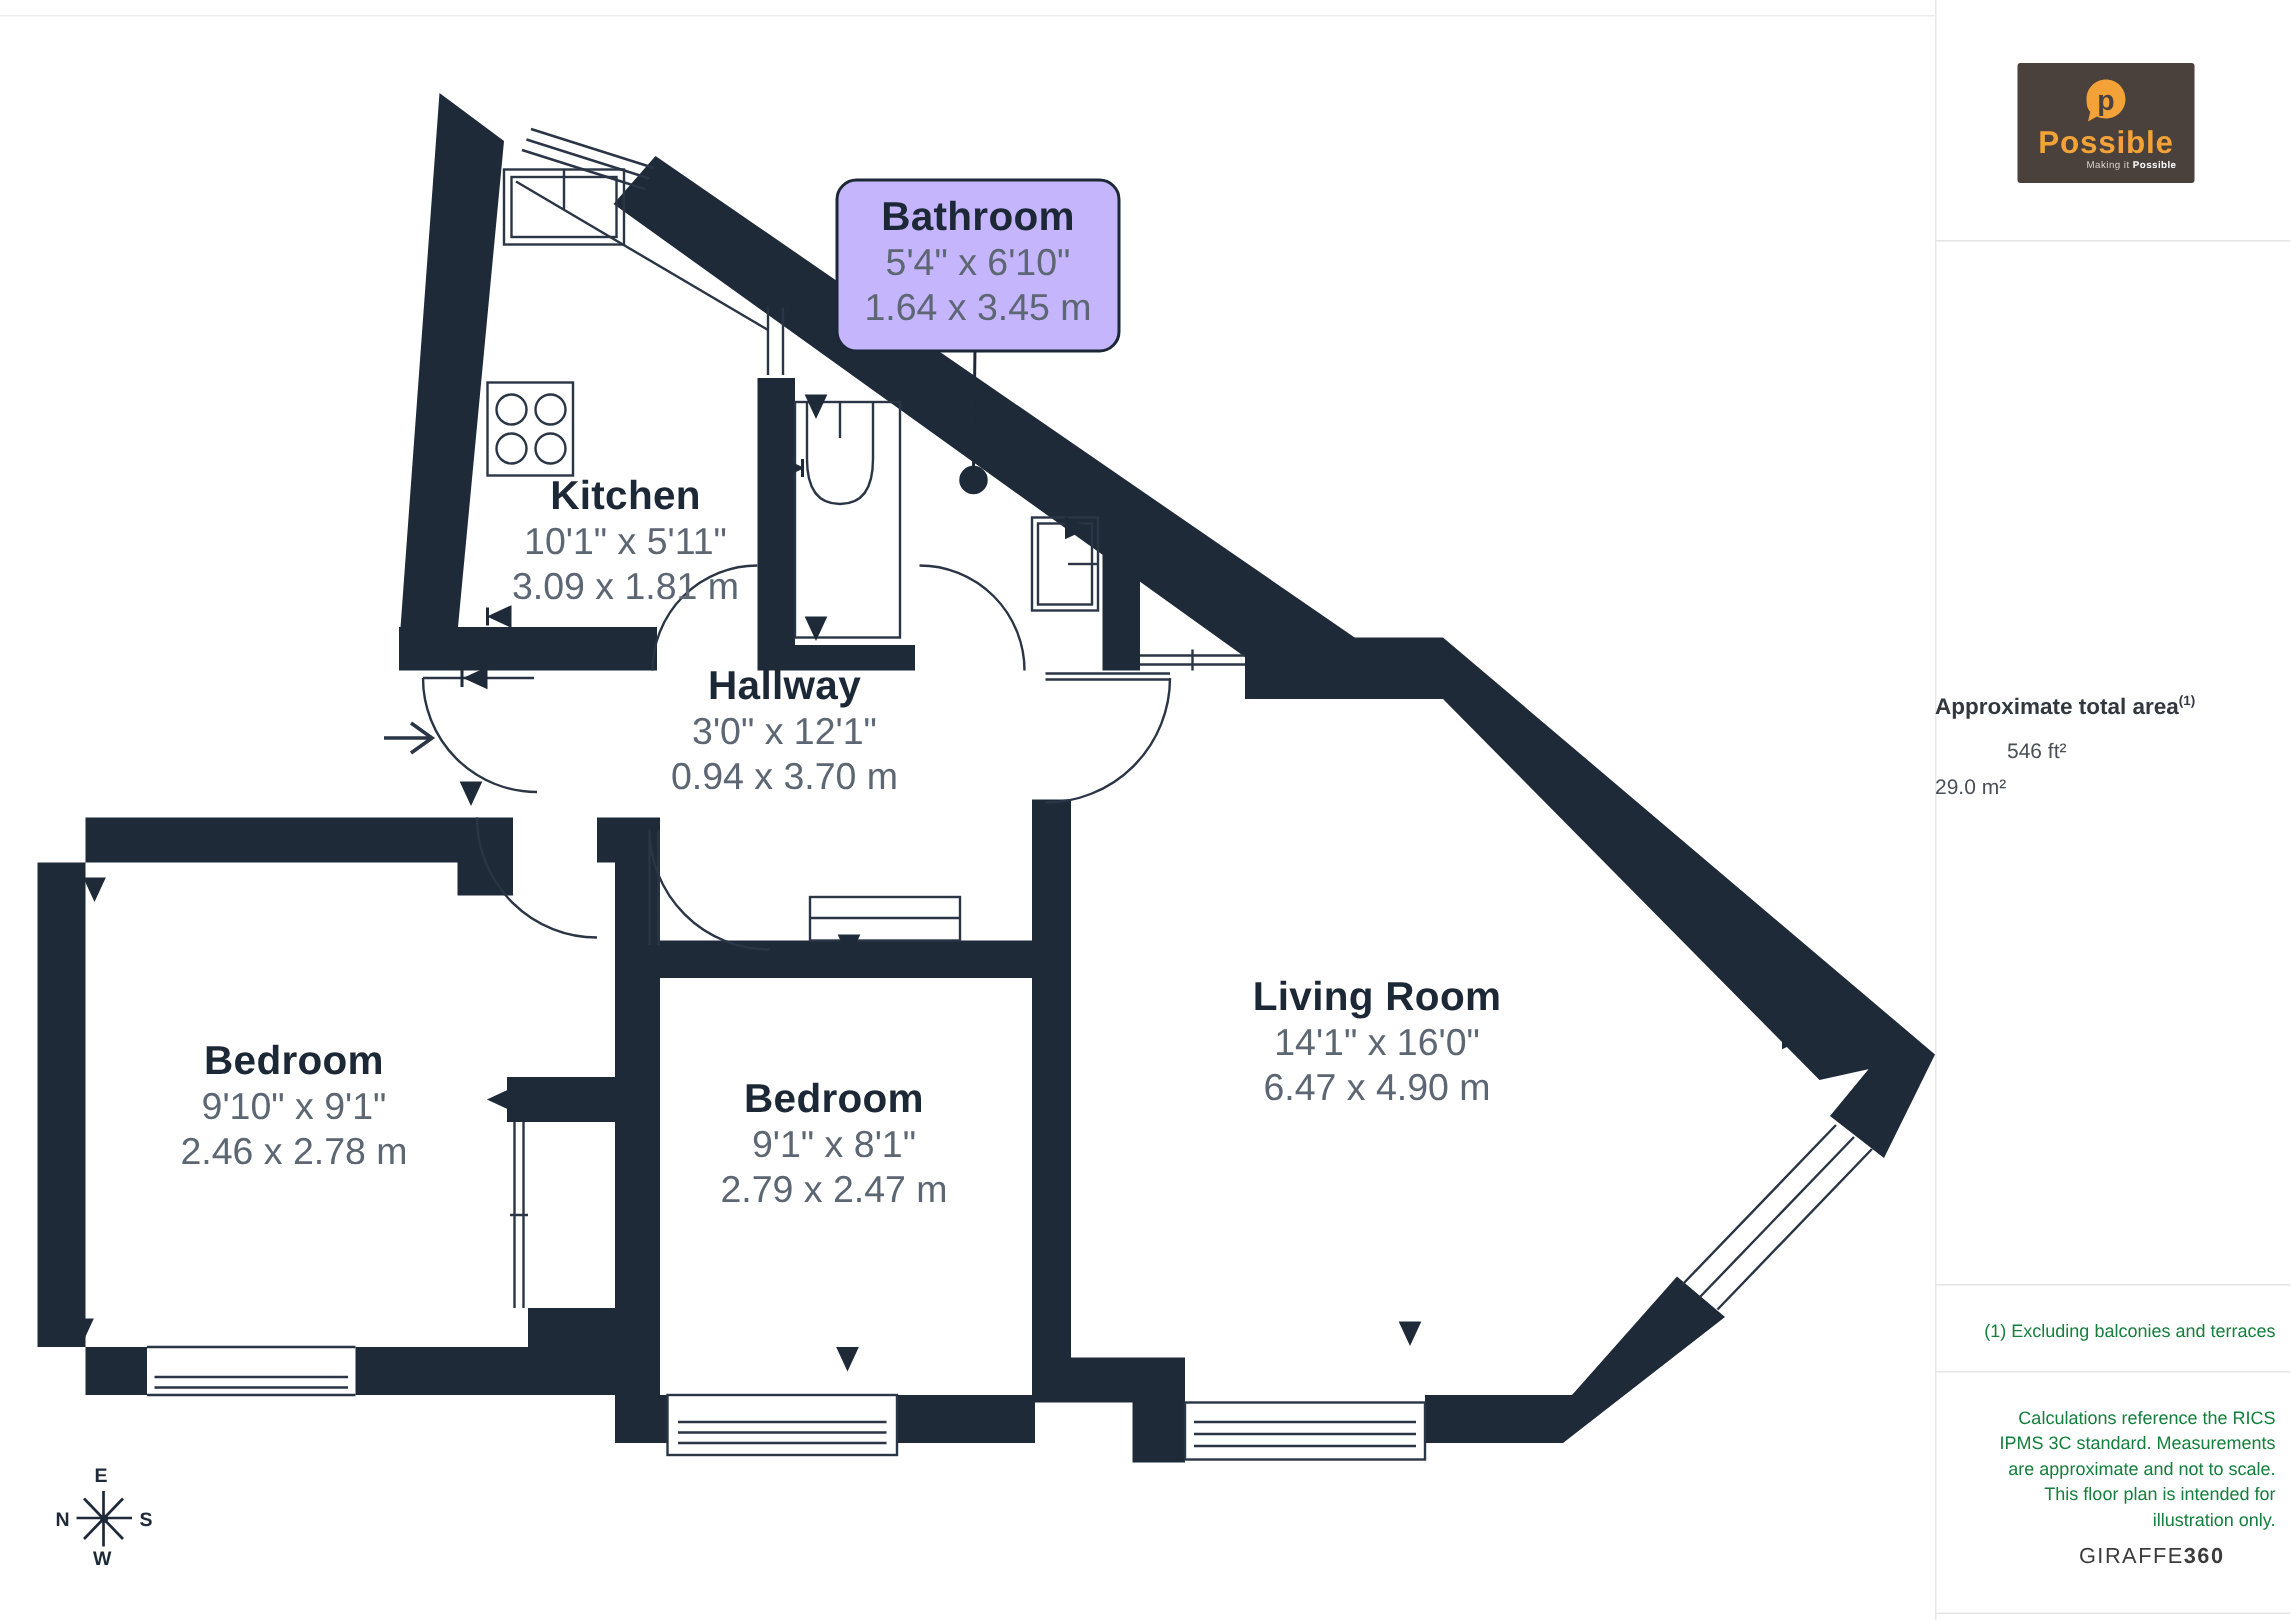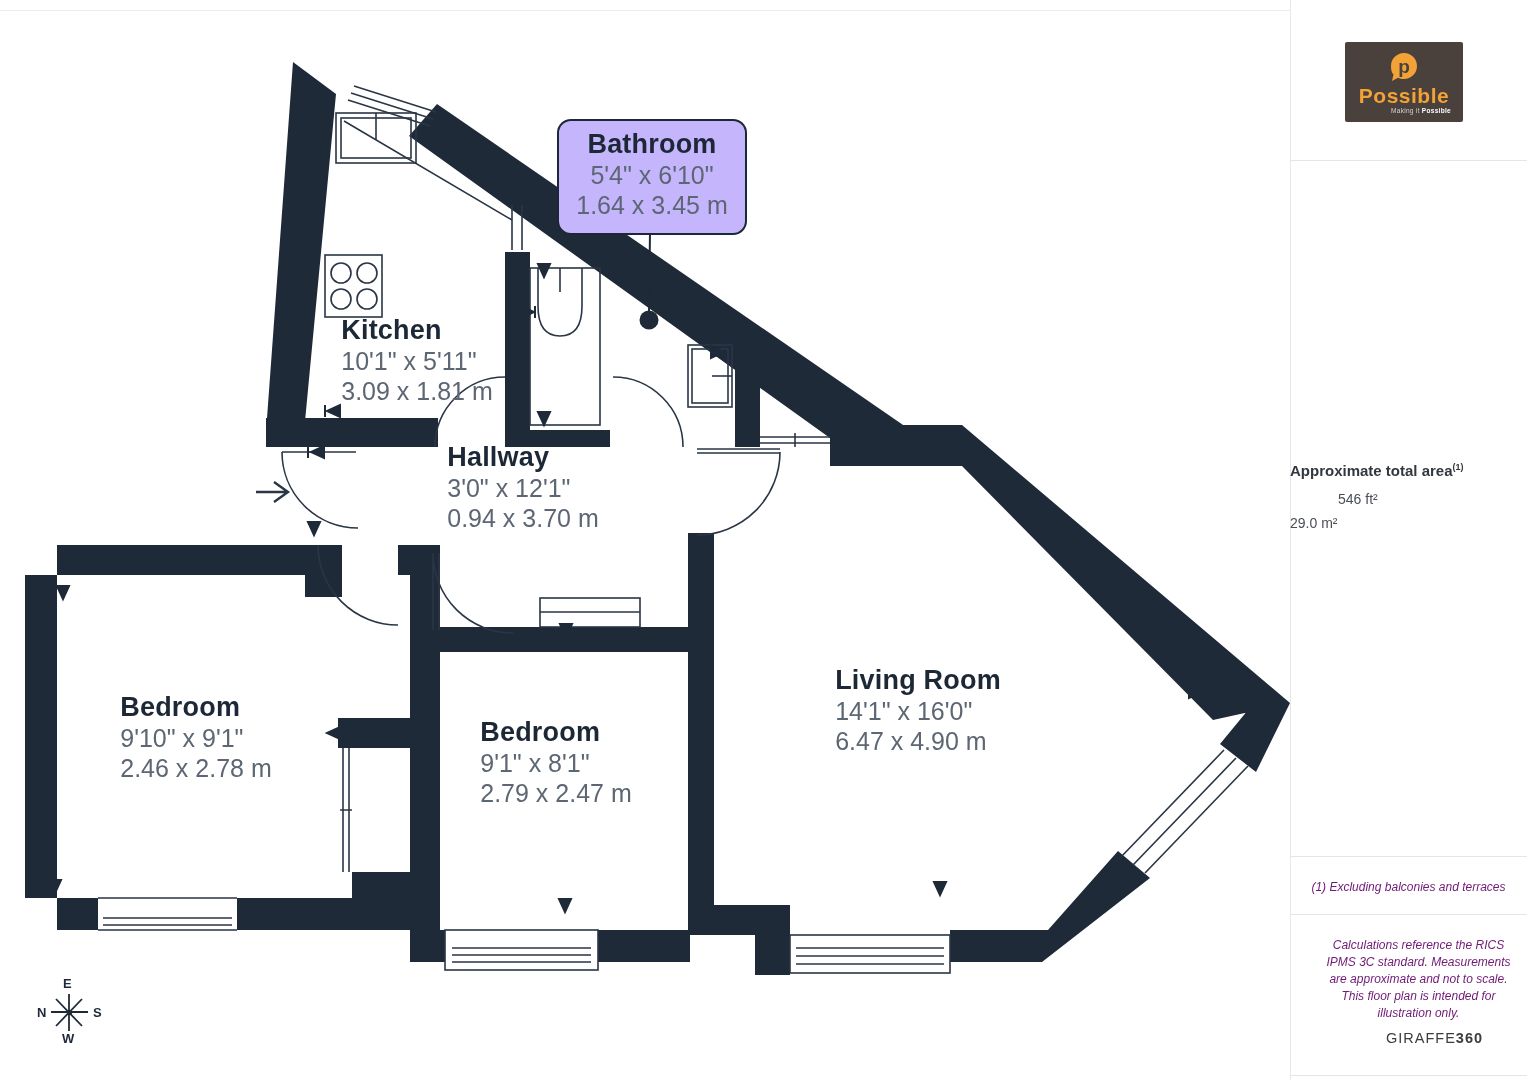--- a/index.html
+++ b/index.html
@@ -1,38 +1,38 @@
 <!DOCTYPE html>
 <html><head>
 <meta charset="utf-8">
 <style>
   html,body{margin:0;padding:0;background:#ffffff;}
   body{width:1527px;height:1080px;position:relative;font-family:"Liberation Sans",sans-serif;overflow:hidden;}
   .abs{position:absolute;}
   
-  .room-label{position:absolute;transform:translateX(-50%);white-space:nowrap;}
+  .room-label{position:absolute;transform:translateX(-50%);text-align:center;white-space:nowrap;}
   .room-name{font-size:27px;font-weight:700;color:#1d2836;letter-spacing:.2px;line-height:32px;}
   .room-dim{font-size:25px;color:#5d6673;line-height:30px;}
   
   .callout{position:absolute;left:557px;top:119px;width:186px;height:112px;border:2.5px solid #1d2836;
            border-radius:14px;background:#c4b5fd;text-align:center;z-index:5;}
   .callout .room-name{margin-top:7px;}
   
   .sidebar{position:absolute;left:1290px;top:0;width:237px;height:1080px;border-left:1px solid #e7e7e7;background:#fff;}
   .divider{position:absolute;left:1290px;width:237px;height:1px;background:#e5e5e5;}
   .logo-box{position:absolute;left:1345px;top:42px;width:118px;height:80px;background:#4a413d;border-radius:2px;
             display:flex;flex-direction:column;align-items:center;justify-content:center;}
   .logo-brand{color:#f2a237;font-weight:700;font-size:21px;letter-spacing:.5px;line-height:20px;margin-top:2px;}
   .logo-tagline{color:#d8d2ce;font-size:6.5px;letter-spacing:.3px;align-self:flex-end;margin-right:12px;margin-top:1px;}
   .logo-tagline b{color:#fff;}
   .area-block{position:absolute;left:1290px;top:462px;width:200px;text-align:left;color:#3a3f45;}
   .area-title{font-size:15px;font-weight:700;color:#33383e;}
   .area-title sup{font-size:9px;}
   .area-val{font-size:14px;color:#4a4f55;line-height:24px;}
-  .note{position:absolute;left:1300px;width:217px;text-align:center;font-size:12px;color:#701a75;line-height:17px;font-style:italic;}
+  .note{position:absolute;left:1300px;width:217px;text-align:right;font-size:12px;color:#15803d;line-height:17px;}
   .giraffe{position:absolute;left:1290px;top:1030px;width:237px;text-align:center;font-size:14.5px;color:#3c3c3c;letter-spacing:1px;margin-left:26px;}
   .giraffe b{font-weight:700;}
   .top-hairline{position:absolute;left:0;top:10px;width:1527px;height:1px;background:#ededed;}
 </style>
 </head>
 <body>
 
 <div class="top-hairline"></div>
 
 <svg class="abs" style="left:0;top:0" width="1290" height="1080" viewBox="0 0 1290 1080">
@@ -189,21 +189,21 @@
   <div class="room-dim">9'10" x 9'1"</div>
   <div class="room-dim">2.46 x 2.78 m</div>
 </div>
 
 <div class="room-label" style="left:556px;top:716px;">
   <div class="room-name">Bedroom</div>
   <div class="room-dim">9'1" x 8'1"</div>
   <div class="room-dim">2.79 x 2.47 m</div>
 </div>
 
-<div class="room-label" style="left:918px;top:648px;margin-top:16px;">
+<div class="room-label" style="left:918px;top:648px;">
   <div class="room-name">Living Room</div>
   <div class="room-dim">14'1" x 16'0"</div>
   <div class="room-dim">6.47 x 4.90 m</div>
 </div>
 
 <div class="sidebar"></div>
 <div class="divider" style="top:160px;"></div>
 <div class="divider" style="top:856px;"></div>
 <div class="divider" style="top:914px;"></div>
 <div class="divider" style="top:1075px;"></div>

